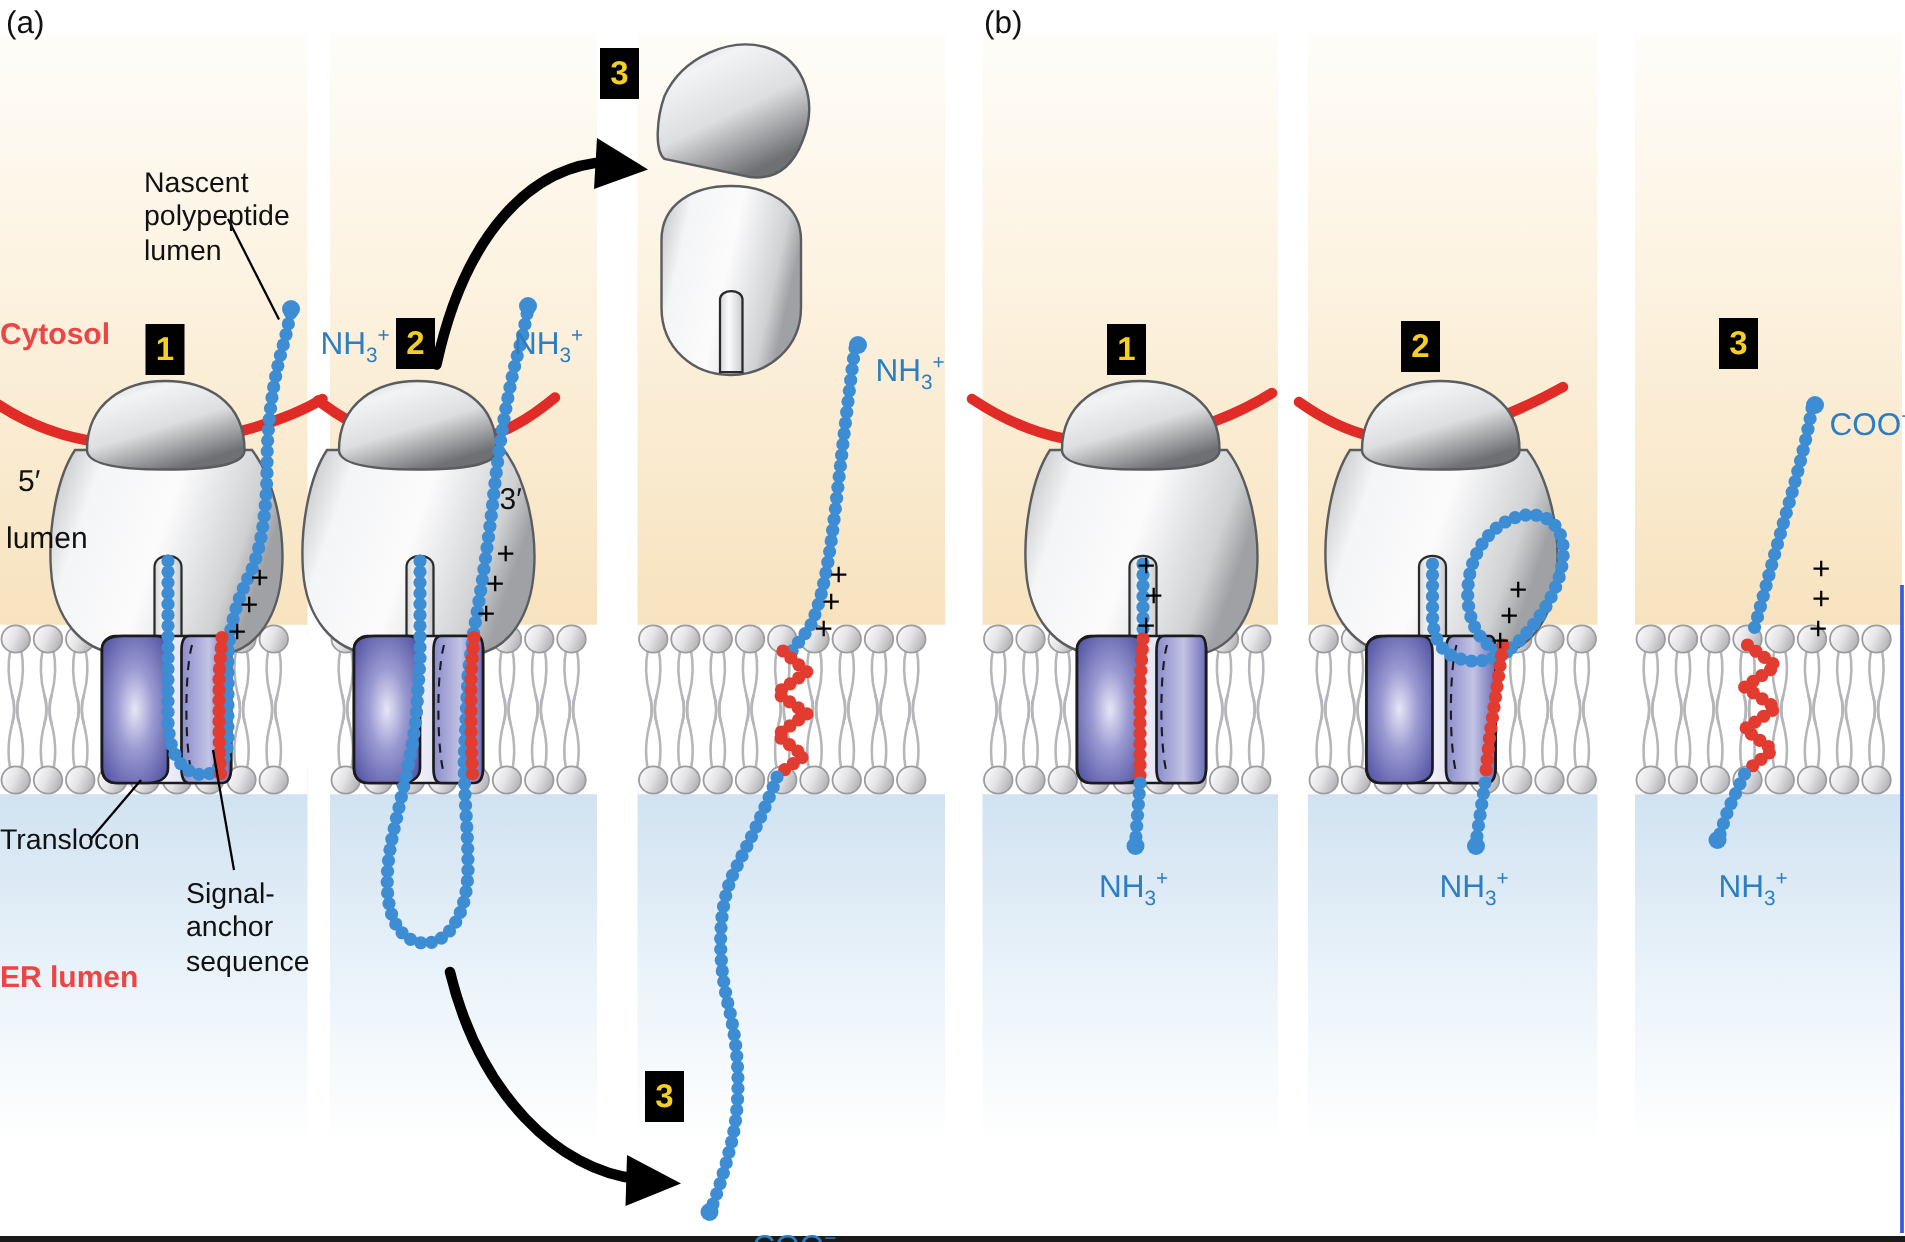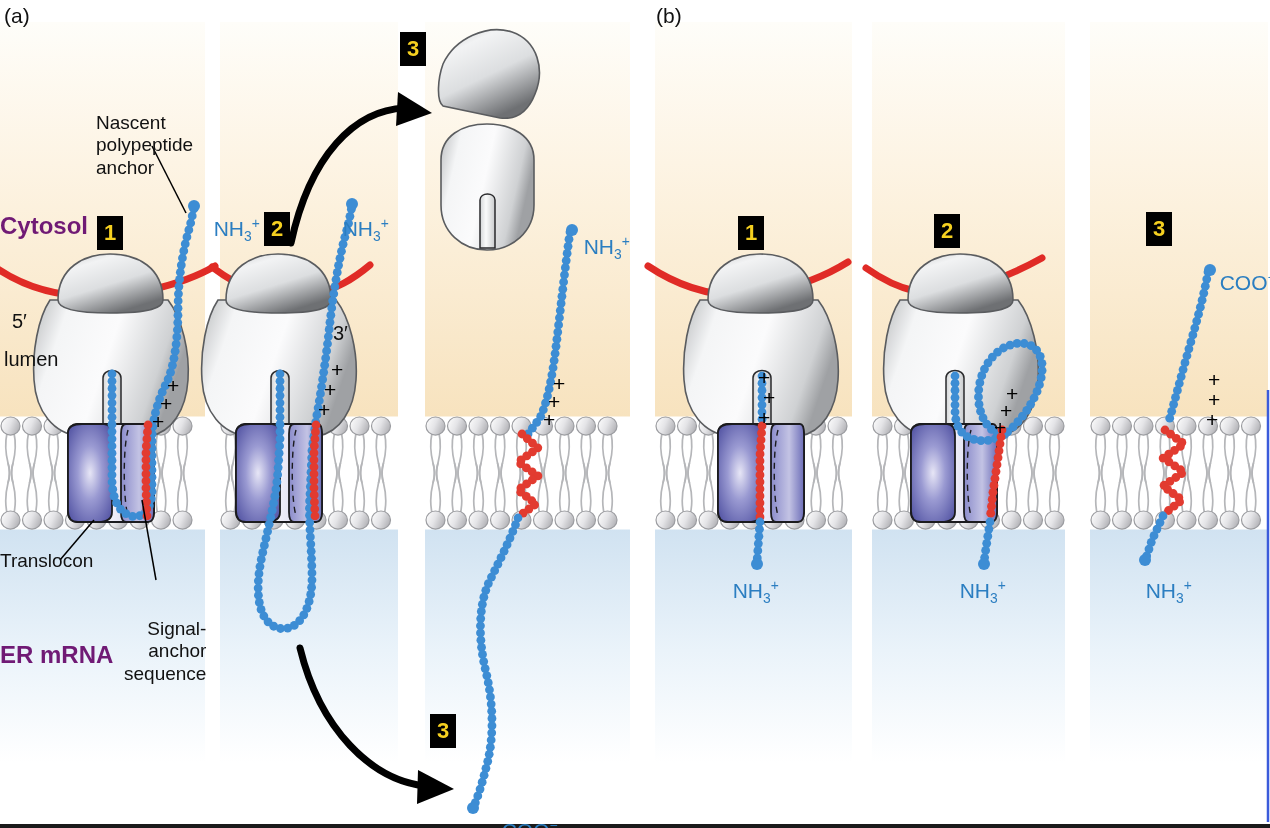--- a/index.html
+++ b/index.html
@@ -2,21 +2,21 @@
 <html><head>
 <meta charset="utf-8">
 <style>
   html,body{margin:0;padding:0;background:#fff;}
   body{width:1270px;height:828px;position:relative;overflow:hidden;
        font-family:"Liberation Sans",sans-serif;color:#000;}
   #stage{position:absolute;left:0;top:0;width:1270px;height:828px;}
   svg#scene{position:absolute;left:0;top:0;}
   .lbl{position:absolute;white-space:pre;line-height:1.18;}
   .panel-letter{font-size:21px;color:#111;}
-  .side-bold{font-size:24px;font-weight:bold;color:#701a75;text-align:center;}
+  .side-bold{font-size:20px;font-weight:bold;color:#ef4444;text-align:center;}
   .side-plain{font-size:20px;color:#111;}
   .leader-txt{font-size:19px;color:#111;}
   .term{font-size:21px;color:#2b7ec1;font-weight:400;}
   .term sub{font-size:0.66em;}
   .term sup{font-size:0.66em;}
   .plusmark{font-size:21px;color:#000;font-weight:500;}
   .badge{position:absolute;background:#000;color:#f5d020;font-size:22px;
          font-weight:bold;width:26px;height:34px;display:flex;
          align-items:center;justify-content:center;}
 </style>
@@ -1038,30 +1038,30 @@
   </g>
 
   <line x1="1268" y1="390" x2="1268" y2="822" stroke="#3b5bdb" stroke-width="2.5"></line>
   <line x1="0" y1="826" x2="1270" y2="826" stroke="#1a1a1a" stroke-width="4"></line>
 </svg>
 
 <div class="lbl panel-letter" style="left:4px;top:4px;">(a)</div>
 <div class="lbl panel-letter" style="left:656px;top:4px;">(b)</div>
 
 <div class="lbl side-bold" style="left:0px;top:212px;">Cytosol</div>
-<div class="lbl side-bold" style="left:0px;top:641px;">ER mRNA</div>
+<div class="lbl side-bold" style="left:0px;top:641px;">ER lumen</div>
 <div class="lbl side-plain" style="left:12px;top:310px;">5′</div>
 <div class="lbl side-plain" style="left:4px;top:348px;">lumen</div>
 <div class="lbl side-plain" style="left:333px;top:322px;">3′</div>
 
 <div class="lbl leader-txt" style="left:96px;top:112px;">Nascent
 polypeptide
-anchor</div>
+lumen</div>
 <div class="lbl leader-txt" style="left:0px;top:550px;">Translocon</div>
-<div class="lbl leader-txt" style="left:124px;top:618px;text-align:right;">Signal-
+<div class="lbl leader-txt" style="left:124px;top:586px;">Signal-
 anchor
 sequence</div>
 
 <div class="badge" style="left:97px;top:216px;">1</div>
 <div class="badge" style="left:264px;top:212px;">2</div>
 <div class="badge" style="left:400px;top:32px;">3</div>
 <div class="badge" style="left:430px;top:714px;">3</div>
 <div class="badge" style="left:738px;top:216px;">1</div>
 <div class="badge" style="left:934px;top:214px;">2</div>
 <div class="badge" style="left:1146px;top:212px;">3</div>

